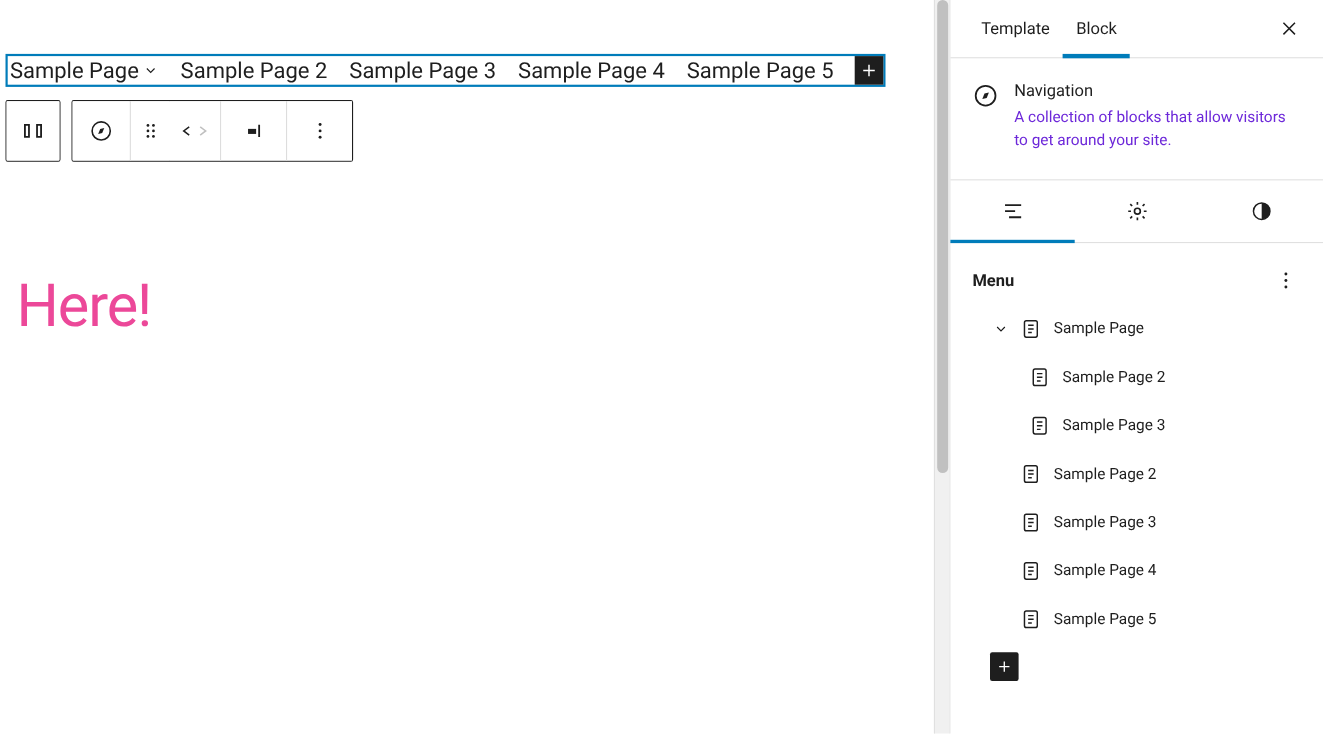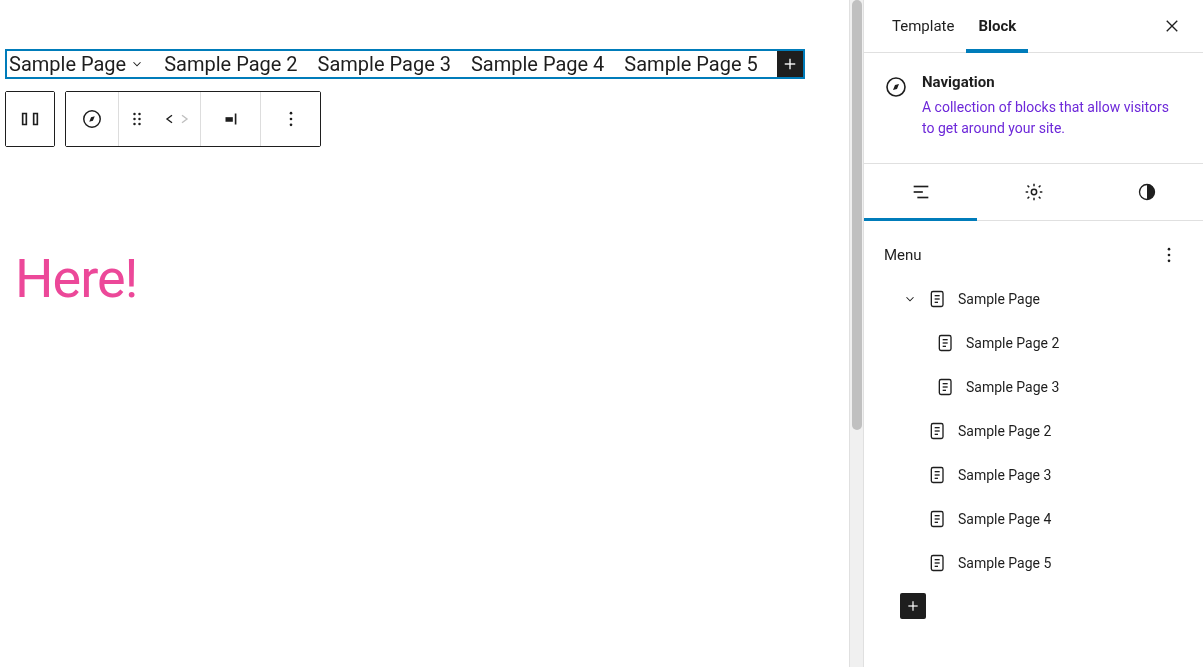--- a/index.html
+++ b/index.html
@@ -32,35 +32,35 @@
   .toolbar-group.main button.nav-btn { width: 52px; }
 
   .page-heading { font-size: 54px; font-weight: 400; color: #ec4899; margin: 100px 0 0 15px; letter-spacing: -1px; }
 
   .scroll-track { width: 14px; background: #f0f0f0; height: 100%; border-left: 1px solid #e0e0e0; position: relative; }
   .scroll-thumb { position: absolute; top: 0; left: 2px; width: 10px; height: 430px; background: #c0c0c0; border-radius: 5px; }
 
   .sidebar { width: 340px; background: #fff; display: flex; flex-direction: column; border-left: 1px solid #e0e0e0; }
   .sb-tabs { display: flex; align-items: center; border-bottom: 1px solid #e0e0e0; padding: 0 16px; height: 53px; }
   .sb-tab { padding: 0 12px; font-size: 15px; color: #1e1e1e; cursor: pointer; height: 100%; display: flex; align-items: center; position: relative; }
-  .sb-tab.active { font-weight: 700; }
+  .sb-tab.active { font-weight: 400; }
   .sb-tab.active::after { content: ''; position: absolute; bottom: -1px; left: 0; right: 0; height: 4px; background: #007cba; }
   .sb-close { margin-left: auto; width: 24px; height: 24px; border: none; background: none; cursor: pointer; font-size: 18px; color: #1e1e1e; }
 
   .sb-desc { display: flex; padding: 20px 20px 24px; gap: 14px; border-bottom: 1px solid #e0e0e0; }
   .sb-desc .icon { width: 24px; height: 24px; flex-shrink: 0; margin-top: 2px; }
-  .sb-desc .title { font-size: 15px; font-weight: 700; color: #1e1e1e; margin-bottom: 6px; }
+  .sb-desc .title { font-size: 15px; font-weight: 400; color: #1e1e1e; margin-bottom: 6px; }
   .sb-desc .text { font-size: 14px; color: #6d28d9; line-height: 1.5; }
 
   .sb-view-tabs { display: flex; border-bottom: 1px solid #e0e0e0; }
   .sb-view-tab { flex: 1; height: 56px; display: flex; align-items: center; justify-content: center; cursor: pointer; position: relative; }
   .sb-view-tab.active::after { content: ''; position: absolute; bottom: -1px; left: 0; right: 0; height: 3px; background: #007cba; }
 
   .sb-menu { padding: 20px 20px 8px; display: flex; align-items: center; }
-  .sb-menu .label { font-size: 15px; font-weight: 400; color: #1e1e1e; text-align: right; }
+  .sb-menu .label { font-size: 15px; font-weight: 700; color: #1e1e1e; text-align: right; }
   .sb-menu .menu-actions { margin-left: auto; cursor: pointer; padding: 4px; }
 
   .tree { padding: 0 20px; }
   .tree-row { display: flex; align-items: center; height: 44px; gap: 10px; cursor: pointer; }
   .tree-row .chev { width: 16px; display: flex; justify-content: center; }
   .tree-row .page-icon { width: 20px; height: 20px; display: flex; align-items: center; justify-content: center; }
   .tree-row .tree-label { font-size: 14px; color: #1e1e1e; }
   .tree-row.indent-1 { padding-left: 18px; }
   .tree-row.indent-2 { padding-left: 52px; }
 

